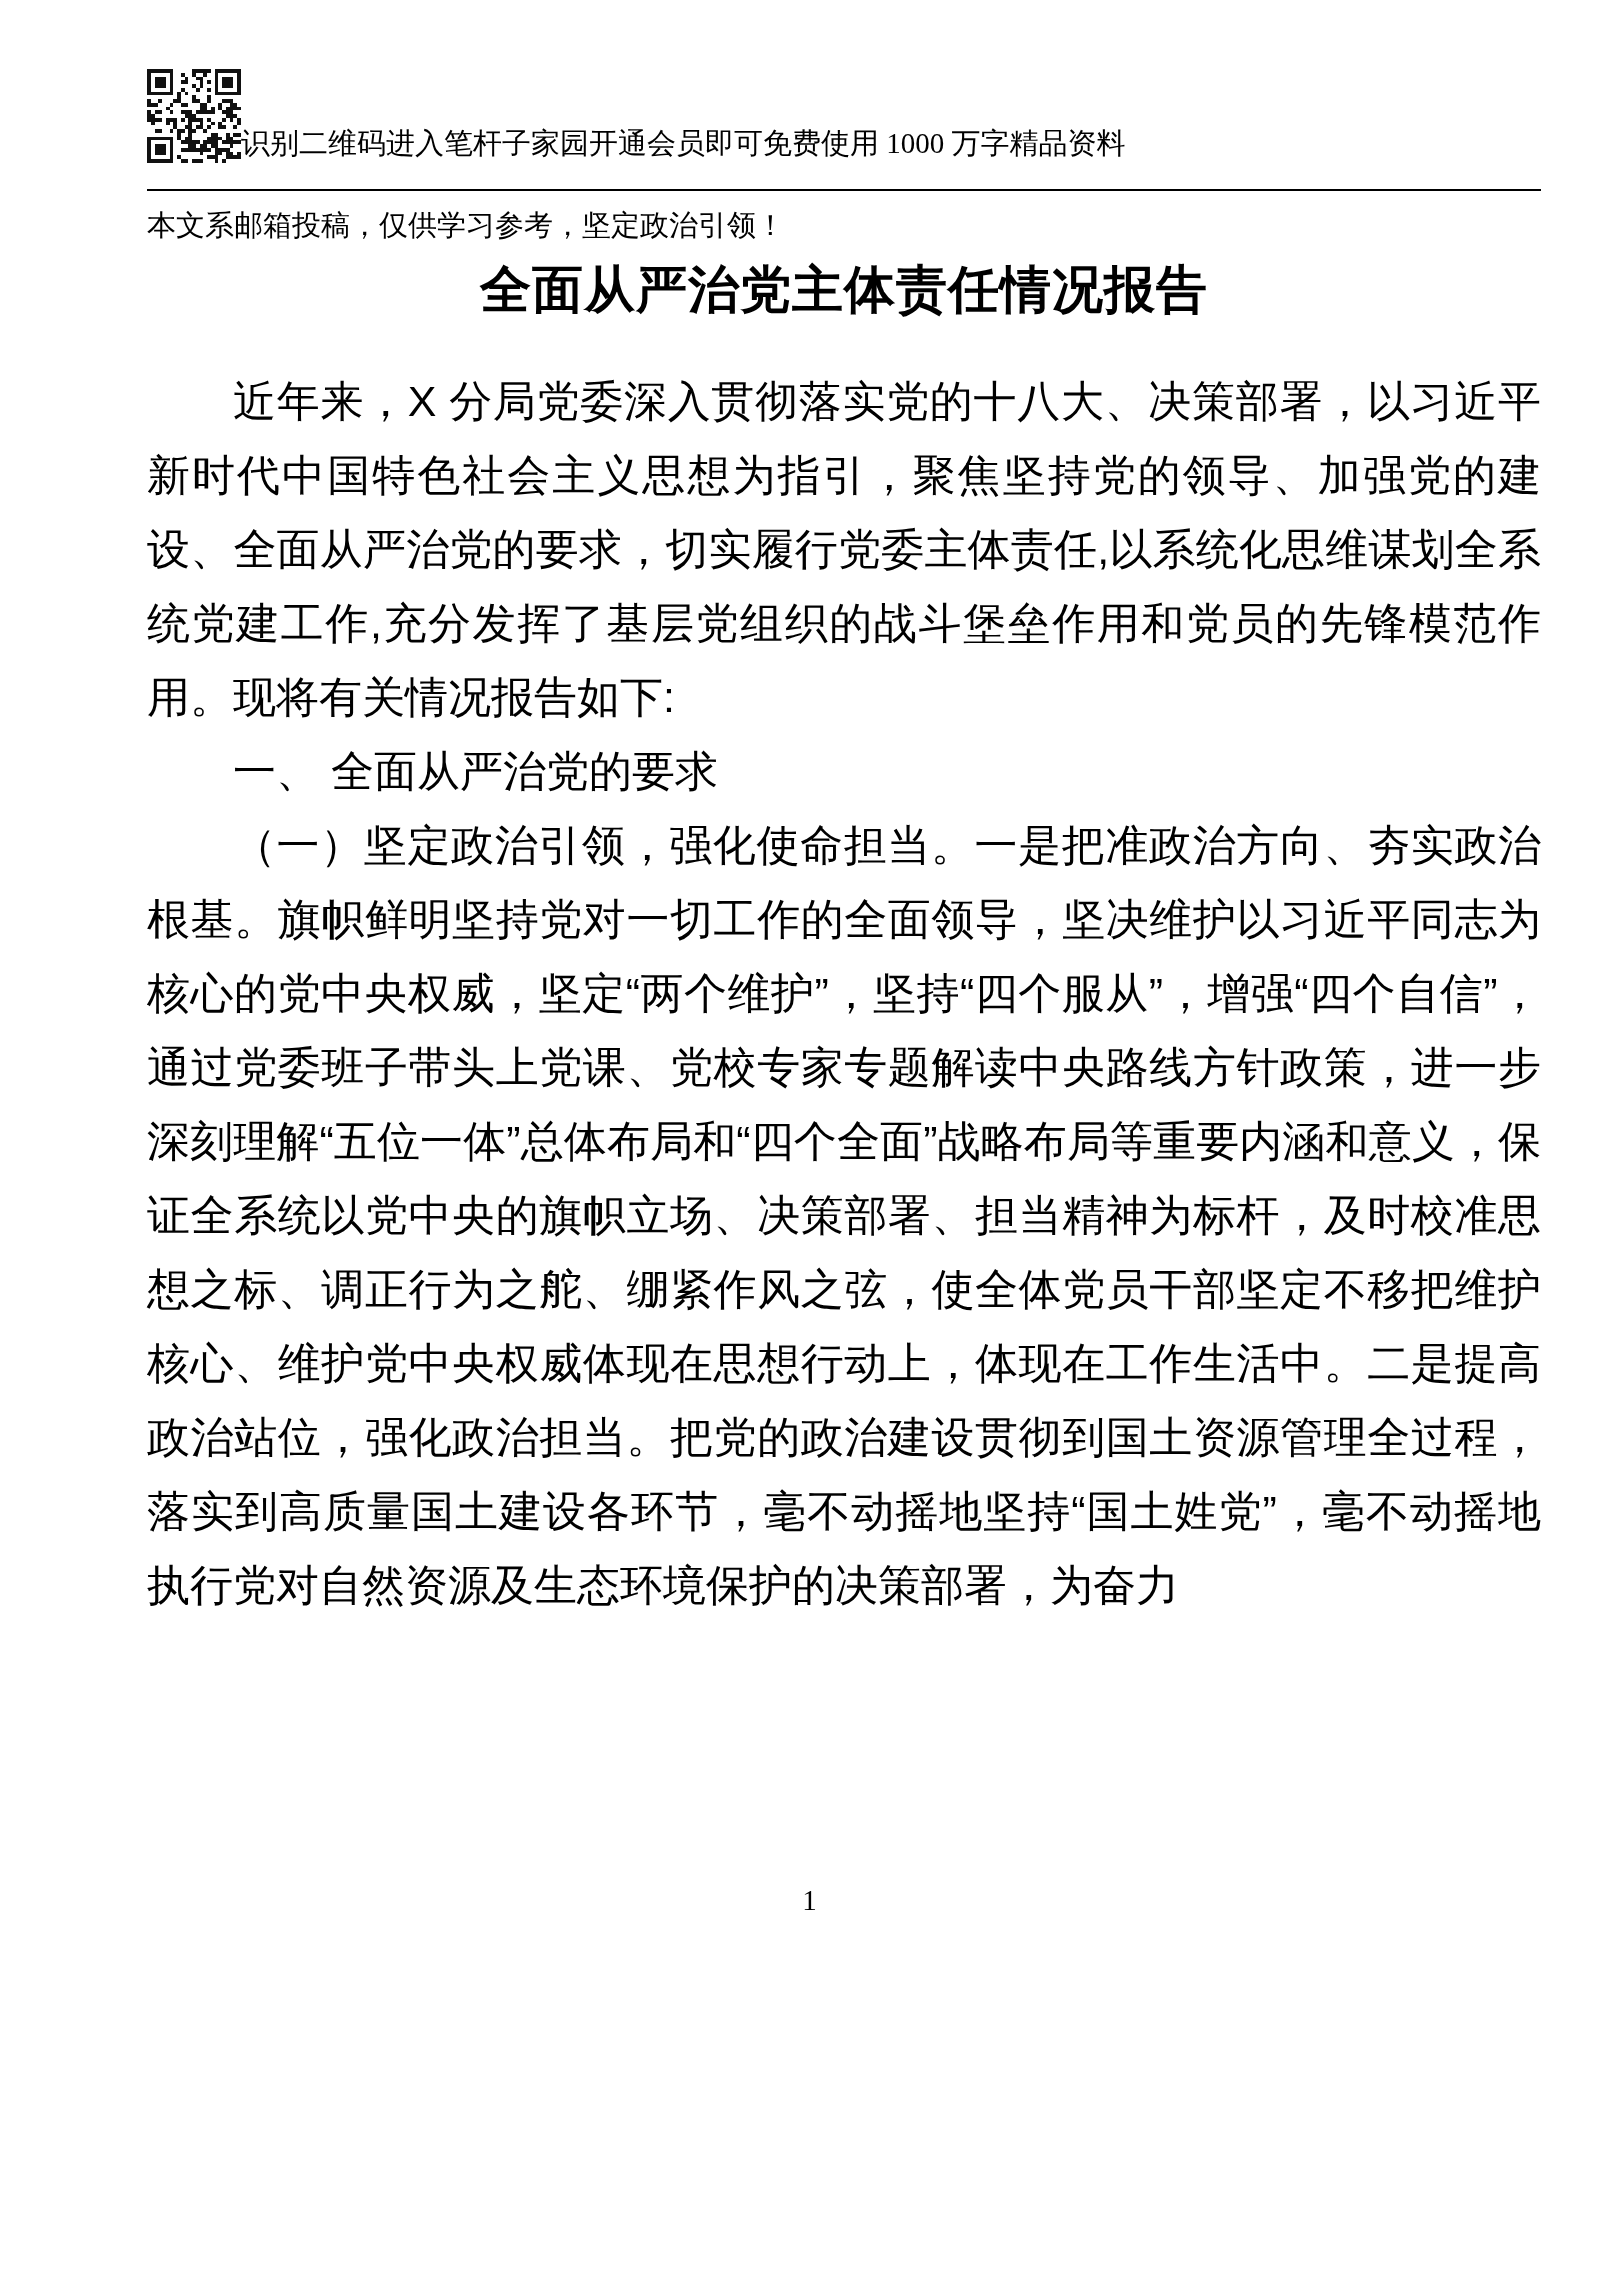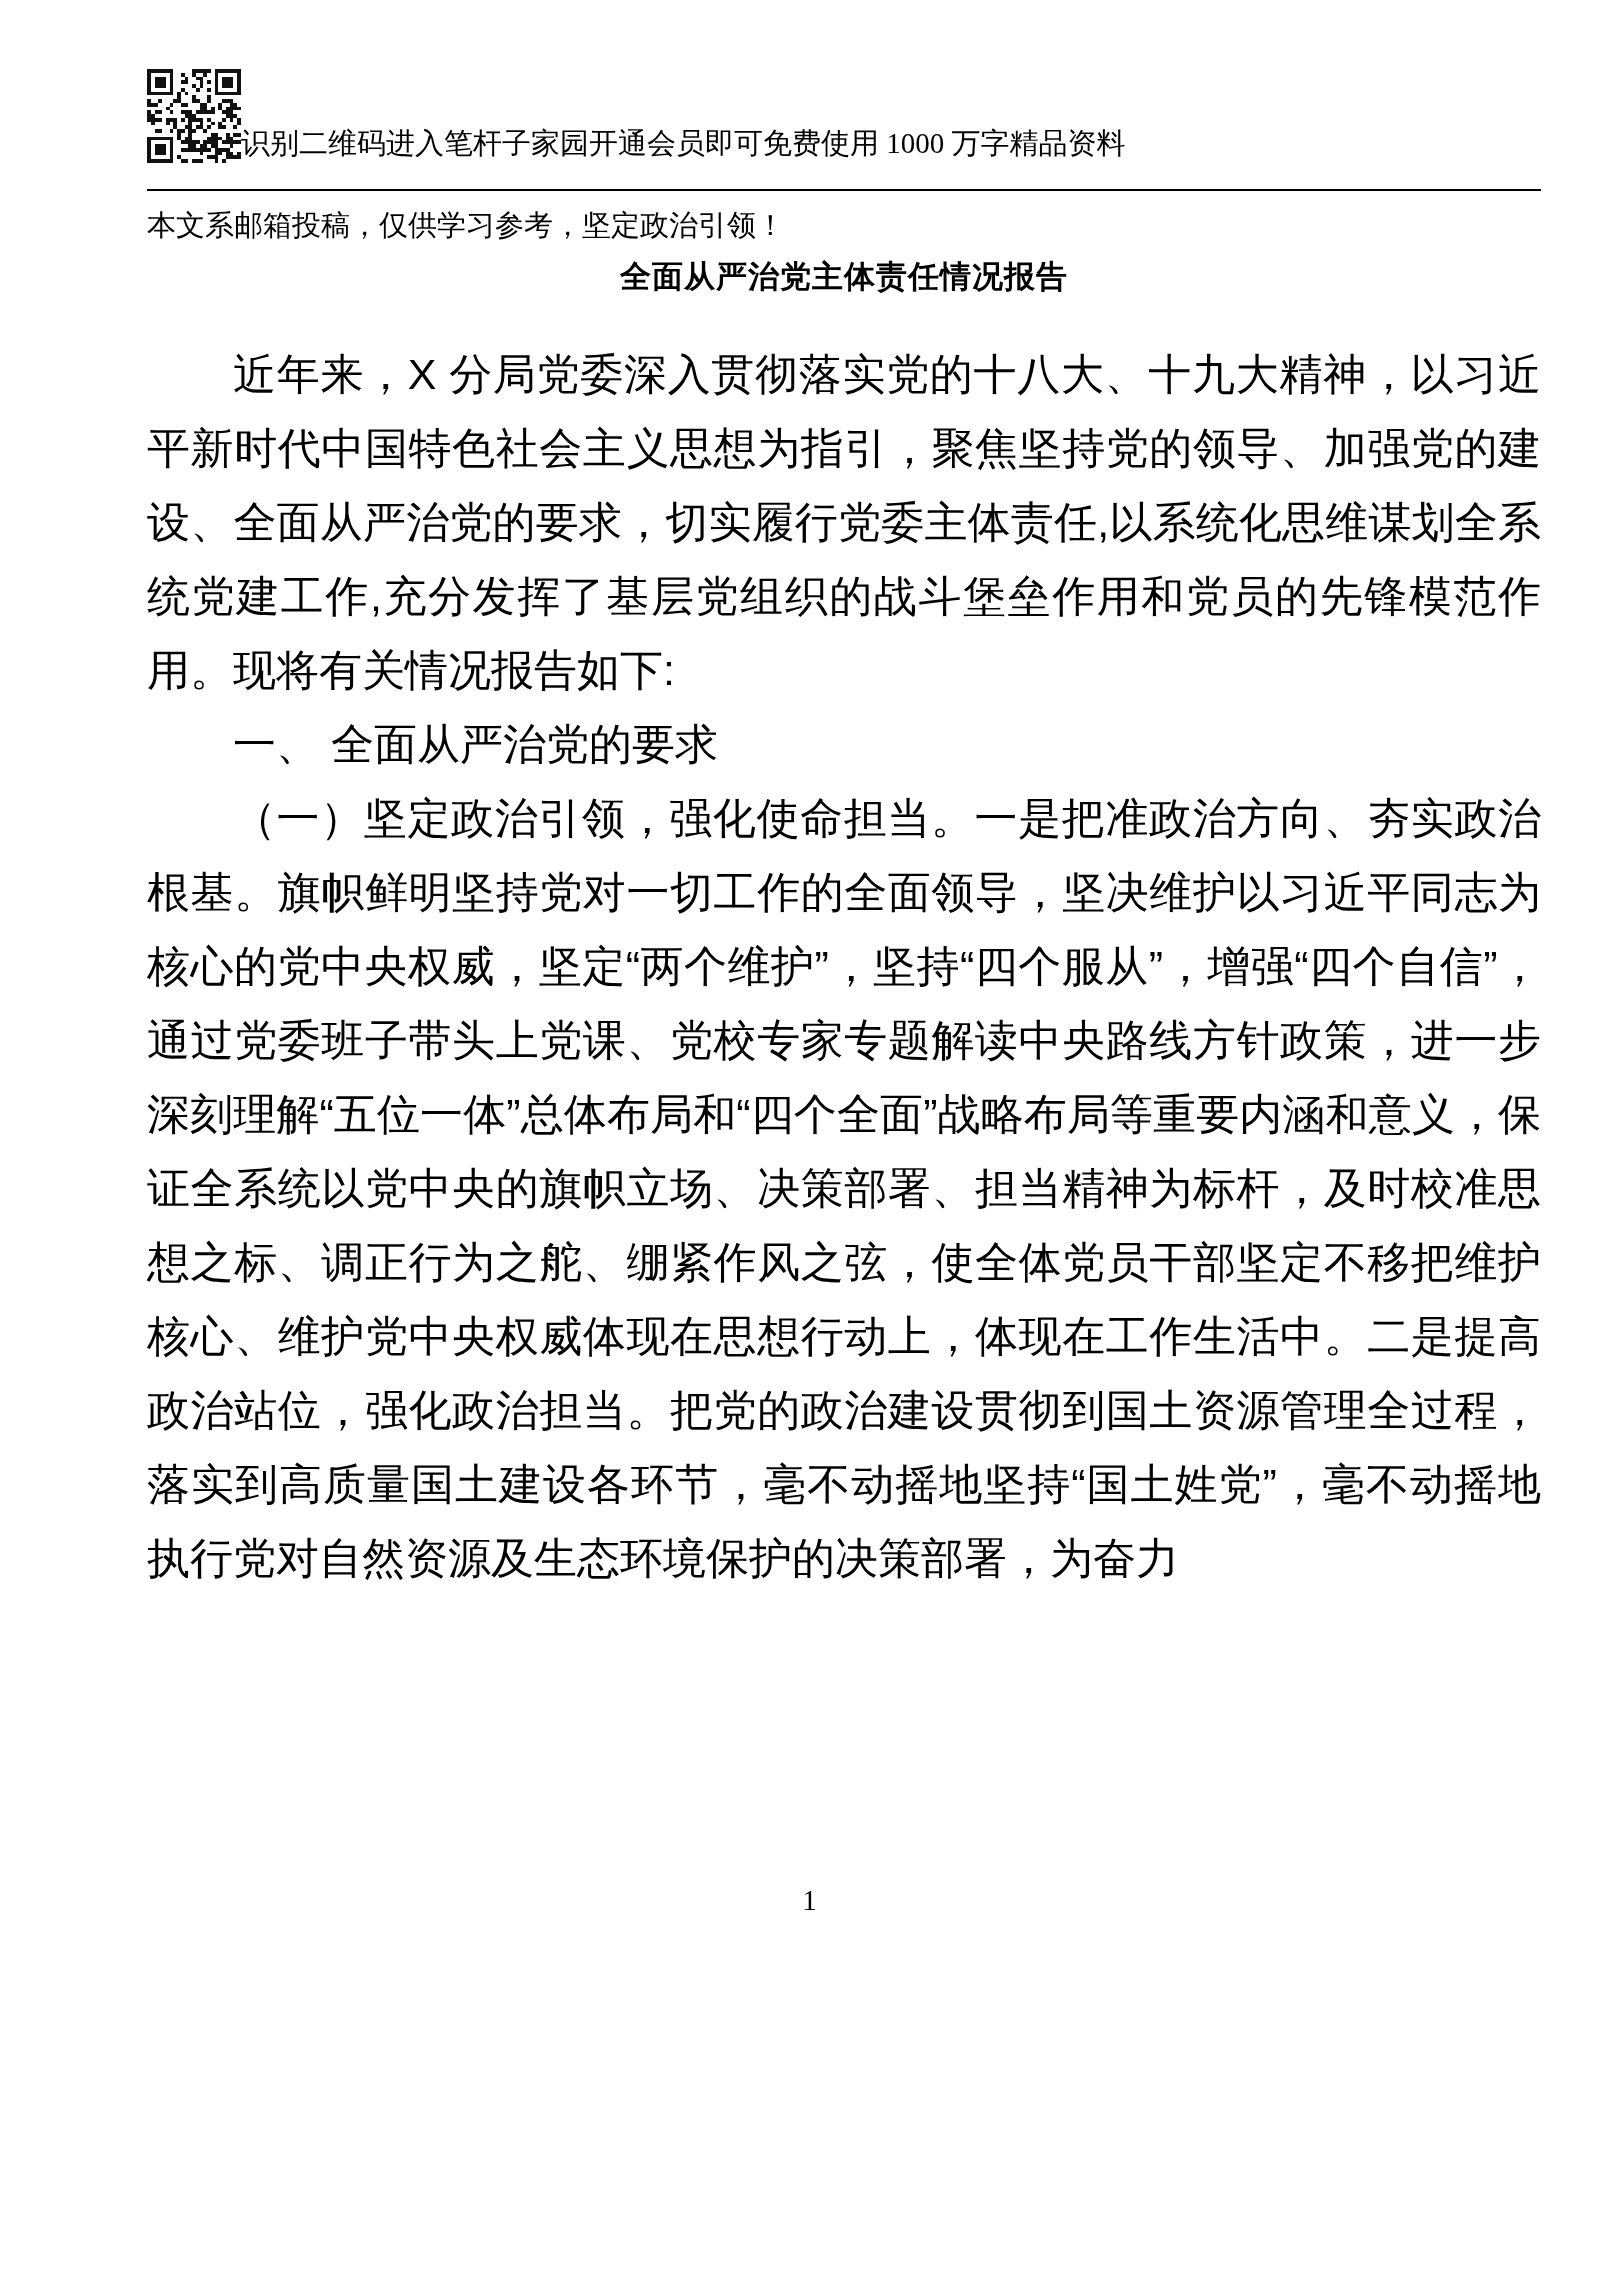--- a/index.html
+++ b/index.html
@@ -20,21 +20,21 @@
   .promo {
     font-family: "Liberation Serif", serif;
     font-size: 29px;
     line-height: 1.15;
     padding-bottom: 2.9px;
     white-space: nowrap;
   }
   .rule { height: 0; border-bottom: 2.9px solid #000; margin-top: 25.5px; }
   .note { font-size: 29px; margin-top: 15.7px; }
   .title {
-    font-size: 31px;
+    font-size: 51px;
     font-weight: bold;
     text-align: center;
     margin: 9.8px 0 0 0;
     letter-spacing: 1px;
   }
   .body {
     margin-top: 39px;
     font-size: 43px;
     line-height: 74px;
     text-align: justify;
@@ -262,21 +262,21 @@
       <div class="promo">识别二维码进入笔杆子家园开通会员即可免费使用 1000 万字精品资料</div>
     </div>
 
     <div class="rule"></div>
 
     <div class="note">本文系邮箱投稿，仅供学习参考，坚定政治引领！</div>
 
     <h1 class="title">全面从严治党主体责任情况报告</h1>
 
     <div class="body">
-      <p>近年来，X 分局党委深入贯彻落实党的十八大、十九大精神，以习近平新时代中国特色社会主义思想为指引，聚焦坚持党的领导、加强党的建设、全面从严治党的要求，切实履行党委主体责任,以系统化思维谋划全系统党建工作,充分发挥了基层党组织的战斗堡垒作用和党员的先锋模范作用。现将有关情况报告如下:</p>
+      <p>近年来，X 分局党委深入贯彻落实党的十八大、决策部署，以习近平新时代中国特色社会主义思想为指引，聚焦坚持党的领导、加强党的建设、全面从严治党的要求，切实履行党委主体责任,以系统化思维谋划全系统党建工作,充分发挥了基层党组织的战斗堡垒作用和党员的先锋模范作用。现将有关情况报告如下:</p>
       <p>一、 全面从严治党的要求</p>
       <p>（一）坚定政治引领，强化使命担当。一是把准政治方向、夯实政治根基。旗帜鲜明坚持党对一切工作的全面领导，坚决维护以习近平同志为核心的党中央权威，坚定“两个维护”，坚持“四个服从”，增强“四个自信”，通过党委班子带头上党课、党校专家专题解读中央路线方针政策，进一步深刻理解“五位一体”总体布局和“四个全面”战略布局等重要内涵和意义，保证全系统以党中央的旗帜立场、决策部署、担当精神为标杆，及时校准思想之标、调正行为之舵、绷紧作风之弦，使全体党员干部坚定不移把维护核心、维护党中央权威体现在思想行动上，体现在工作生活中。二是提高政治站位，强化政治担当。把党的政治建设贯彻到国土资源管理全过程，落实到高质量国土建设各环节，毫不动摇地坚持“国土姓党”，毫不动摇地执行党对自然资源及生态环境保护的决策部署，为奋力</p>
     </div>
 
   </div>
 
   <div class="page-num">1</div>
 </div>
 
 

